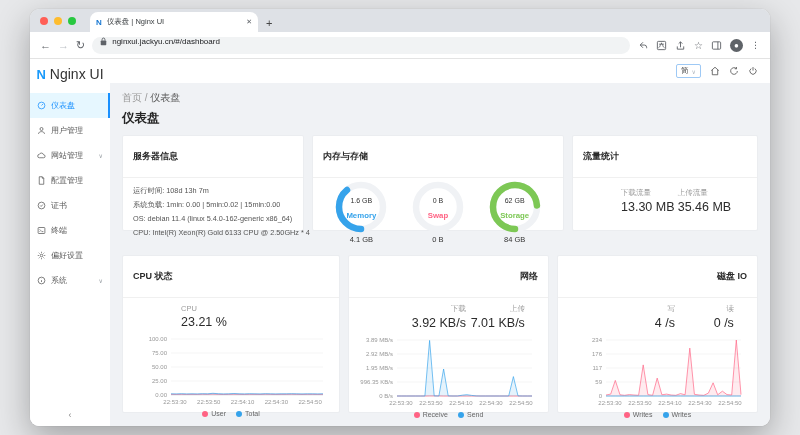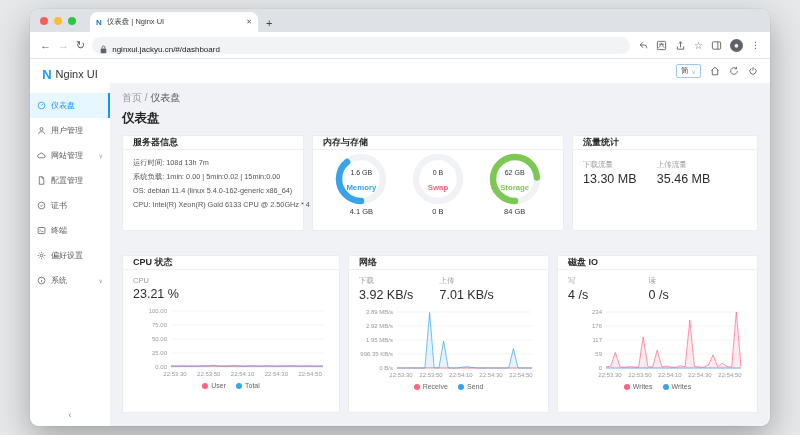--- a/index.html
+++ b/index.html
@@ -18,36 +18,36 @@
          padding:0 6px; gap:5px; }
   .tab-fav { color:#1677d2; font-size:8px; font-weight:bold; }
   .tab-title { font-size:7.5px; color:#3c4043; flex:1; white-space:nowrap; overflow:hidden; }
   .tab-close { font-size:7px; color:#5f6368; }
   .newtab { font-size:11px; color:#444; margin:0 0 3px 8px; }
 
   .toolbar { height:27px; background:#fff; display:flex; align-items:center; padding:0 10px; gap:7px;
              border-bottom:1px solid #e3e3e3; flex:none; }
   .nav-ic { font-size:11px; color:#5f6368; }
   .nav-ic.dis { color:#bdc1c6; }
-  .urlbar { flex:1; height:17px; background:#f1f3f4; border-radius:9px; display:flex; align-items:flex-end;
+  .urlbar { flex:1; height:17px; background:#f1f3f4; border-radius:9px; display:flex; align-items:flex-start;
             padding:0 8px; gap:5px; }
   .urlbar svg { flex:none; }
   .url-text { font-size:8px; color:#202124; }
   .tb-right { display:flex; align-items:center; gap:8px; color:#5f6368; }
   .tb-right svg { display:block; }
   .avatar { width:13px; height:13px; border-radius:50%; background:#5f6368; color:#fff; font-size:8px;
             display:flex; align-items:center; justify-content:center; }
   .kebab { font-size:9px; color:#5f6368; letter-spacing:0; }
 
   
   .app { flex:1; display:flex; background:#f0f2f5; min-height:0; }
   .sidebar { width:80px; background:#fff; flex:none; display:flex; flex-direction:column; position:relative; }
   .logo { height:30px; display:flex; align-items:center; justify-content:center; gap:4px; }
   .logo-n { color:#1a9afa; font-size:13px; font-weight:bold; }
-  .logo-t { font-size:11px; color:#333; }
+  .logo-t { font-size:14px; color:#333; }
   .menu { margin-top:4px; }
   .mi { height:25px; display:flex; align-items:center; gap:5px; padding:0 7px; font-size:8px; color:#5a5a5a;
         position:relative; cursor:default; }
   .mi svg { flex:none; }
   .mi .lbl { flex:1; white-space:nowrap; }
   .mi .chev { font-size:6px; color:#9aa0a6; }
   .mi.active { color:#1890ff; background:#e6f7ff; }
   .mi.active::after { content:""; position:absolute; right:0; top:0; bottom:0; width:2px; background:#1890ff; }
   .collapse { position:absolute; bottom:6px; left:0; right:0; text-align:center; color:#8c8c8c; font-size:9px; }
 
@@ -59,41 +59,41 @@
   .lang-box .chev { color:#b0b6bd; font-size:6px; }
   .hdr-ic { color:#555; display:flex; }
 
   .content { flex:1; padding:8px 12px; overflow:hidden; }
   .crumbs { font-size:10px; color:#9b9b9b; }
   .crumbs .cur { color:#595959; }
   .pg-title { font-size:12.5px; font-weight:bold; color:#262626; margin-top:5px; }
 
   .row { display:flex; gap:8px; margin-top:8px; }
   .card { background:#fff; border:1px solid #ebedf0; border-radius:2px; display:flex; flex-direction:column; }
-  .card-h { padding:0 10px; font-size:9px; font-weight:bold; color:#2b2b2b; border-bottom:1px solid #f0f0f0; flex:none; }
+  .card-h { padding:14px 10px; font-size:9px; font-weight:bold; color:#2b2b2b; border-bottom:1px solid #f0f0f0; flex:none; }
   .card-b { padding:6px 10px; flex:1; min-height:0; }
 
   .row1 { height:96px; }
   .c-server { width:182px; }
   .c-mem { flex:1; }
   .c-traffic { width:186px; }
   .row2 { height:158px;margin-top:24px; }
   .c-cpu { width:218px; }
-  .c-net, .c-disk { flex:1; }
+  .c-net, .c-disk { flex:1;text-align:right; }
 
   .srv-line { font-size:7.3px; color:#555; line-height:14px; white-space:nowrap; }
 
   .gauges { display:flex; justify-content:space-around; align-items:flex-start; padding-top:2px; }
   .gauge { width:64px; text-align:center; position:relative; }
   .gauge svg { display:block; margin:0 auto; }
   .g-val { position:absolute; top:17px; left:0; right:0; font-size:7px; color:#333; }
   .g-lbl { position:absolute; top:31px; left:0; right:0; font-size:7.8px; font-weight:bold; }
   .g-tot { font-size:7.5px; color:#333; margin-top:1px; }
 
-  .stat-row { display:flex; }
+  .stat-row { display:flex;padding-left:48px; }
   .stat { min-width:45%; }
   .stat-l { font-size:7.5px; color:#9b9b9b; }
   .stat-v { font-size:12.5px; color:#2b2b2b; margin-top:2px; }
 
   .chart { height:74px; margin-top:6px; }
   .legend { display:flex; justify-content:center; gap:10px; margin-top:1px; }
   .lg-item { font-size:7px; color:#666; display:flex; align-items:center; gap:3px; }
   .lg-item i { width:6px; height:6px; border-radius:50%; display:inline-block; }
 </style>
 </head>

